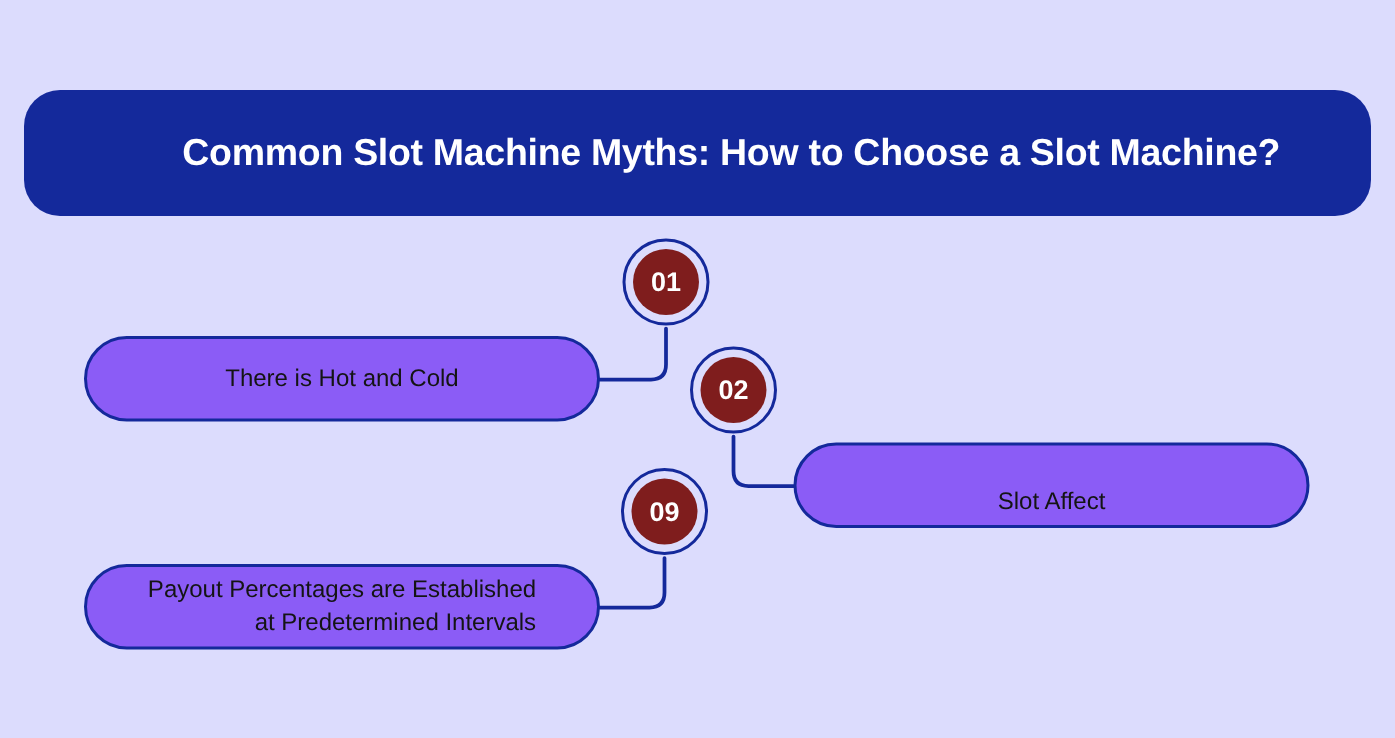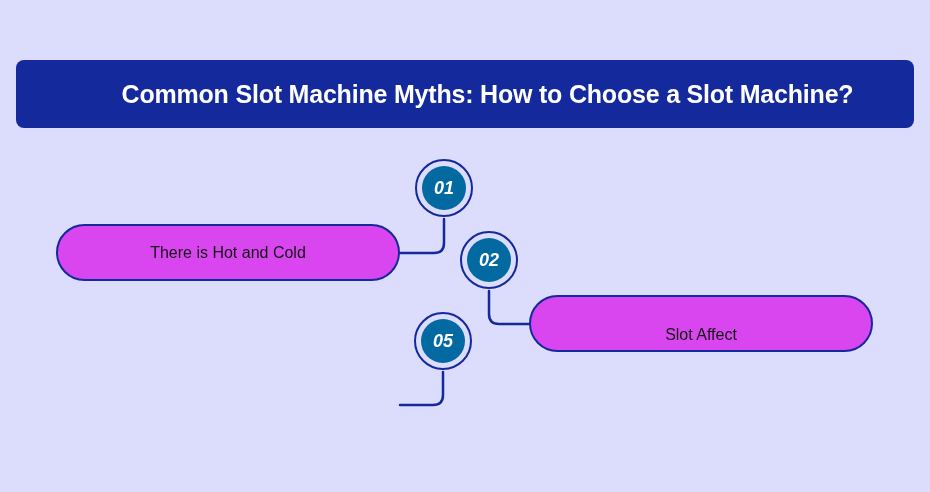--- a/index.html
+++ b/index.html
@@ -12,23 +12,23 @@
   .canvas {
     position:relative;
     width:930px; height:492px;
     background:#dcdcfd;
   }
 
   
   .title-bar {
     position:absolute;
     left:16px; top:60px;
-    width:898px; height:68px;
+    width:898px; height:84px;
     background:#14299b;
-    border-radius:8px;
+    border-radius:24px;
     display:flex; align-items:center; justify-content:center;padding-left:45px;
   }
   .title-text {
     color:#ffffff;
     font-size:25px;
     font-weight:bold;
     letter-spacing:-0.2px;
     white-space:nowrap;
   }
 
@@ -45,37 +45,37 @@
     position:absolute;
     width:58px; height:58px;
     border:2.5px solid #14299b;
     border-radius:50%;
     background:#dcdcfd;
     display:flex; align-items:center; justify-content:center;
   }
   .node-inner {
     width:44px; height:44px;
     border-radius:50%;
-    background:#0369a1;
-    display:flex; align-items:center; justify-content:center;font-style:italic;
+    background:#7f1d1d;
+    display:flex; align-items:center; justify-content:center;
   }
   .node-num {
     color:#ffffff;
     font-size:18px;
     font-weight:bold;
     line-height:1;
   }
   #node-1 { left:415px; top:159px; }
   #node-2 { left:460px; top:231px; }
   #node-3 { left:414px; top:312px; }
 
   
   .pill {
     position:absolute;
-    background:#d946ef;
+    background:#8b5cf6;
     border:2.5px solid #14299b;
     border-radius:40px;
     display:flex; align-items:center; justify-content:center;
     text-align:right;
   }
   .pill-text {
     color:#141414;
     font-size:16px;
     line-height:1.35;
     padding:0 26px;
@@ -130,31 +130,37 @@
   </div>
 
   <div class="node" id="node-2">
     <div class="node-inner">
       <span class="node-num">02</span>
     </div>
   </div>
 
   <div class="node" id="node-3">
     <div class="node-inner">
-      <span class="node-num">05</span>
+      <span class="node-num">09</span>
     </div>
   </div>
 
   <div class="pill" id="pill-1">
     <div class="pill-text">
       <span>There is Hot and Cold</span><br>
     </div>
   </div>
 
   <div class="pill" id="pill-2">
     <div class="pill-text">
       <br>
       <span>Slot Affect</span>
     </div>
   </div>
 
+  <div class="pill" id="pill-3">
+    <div class="pill-text">
+      <span>Payout Percentages are Established</span><br>
+      <span>at Predetermined Intervals</span>
+    </div>
+  </div>
 
 </div>
 
 </body></html>

